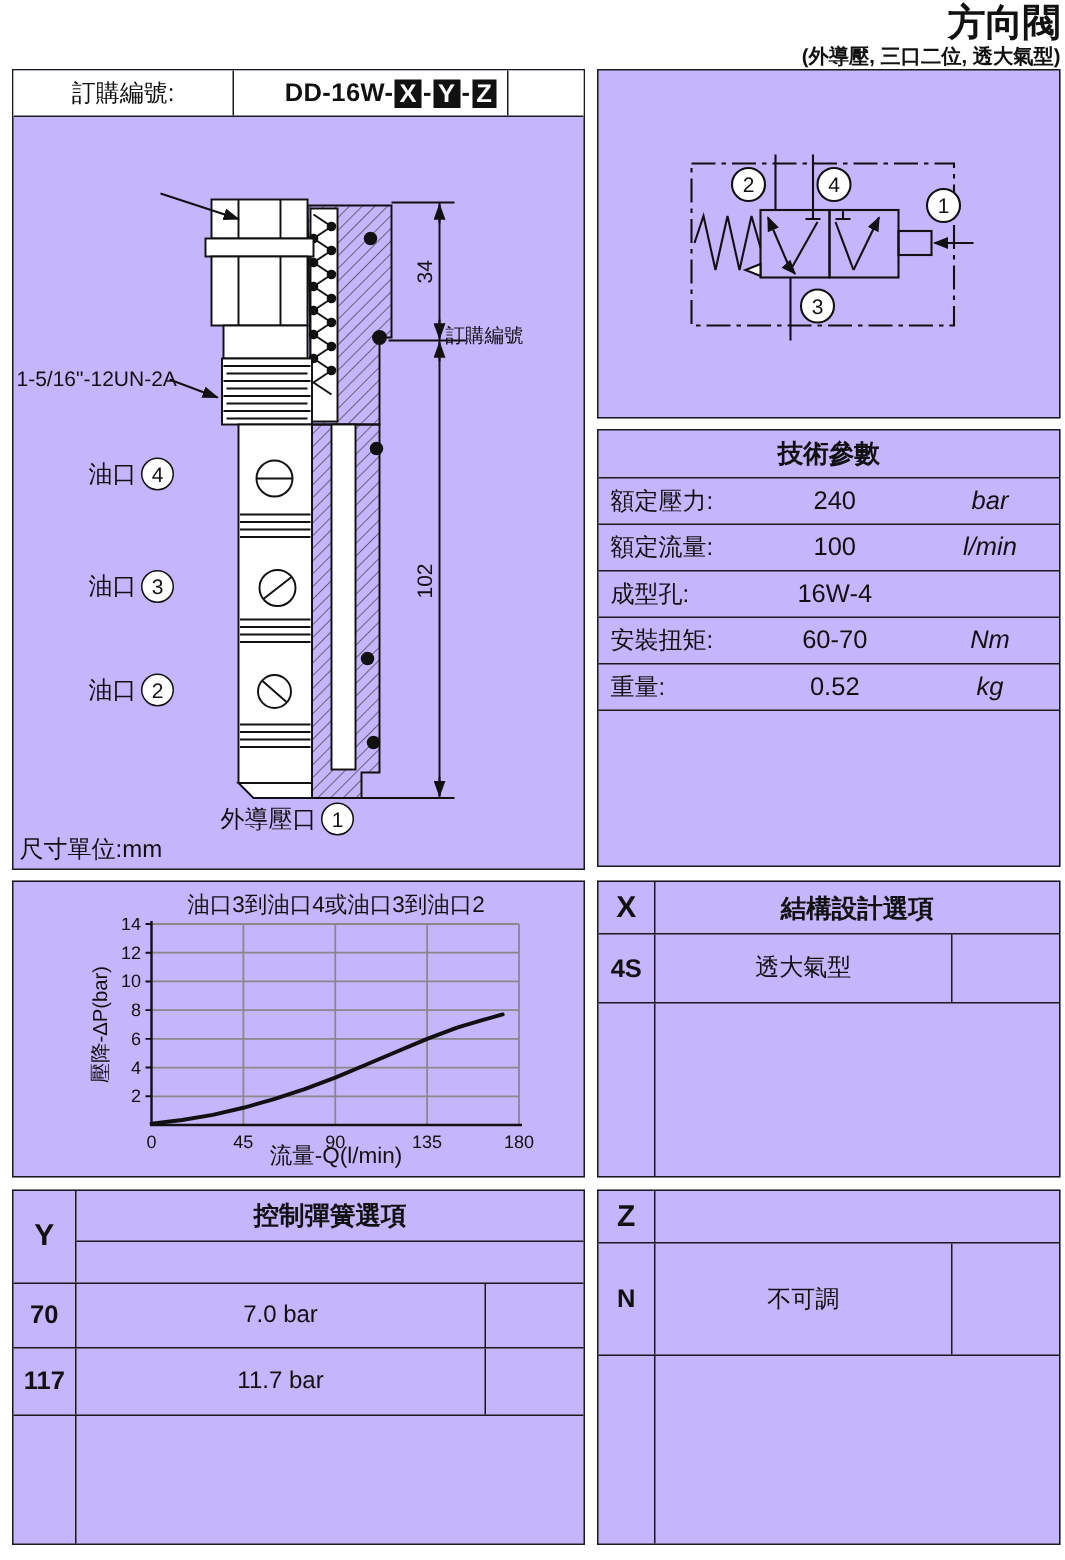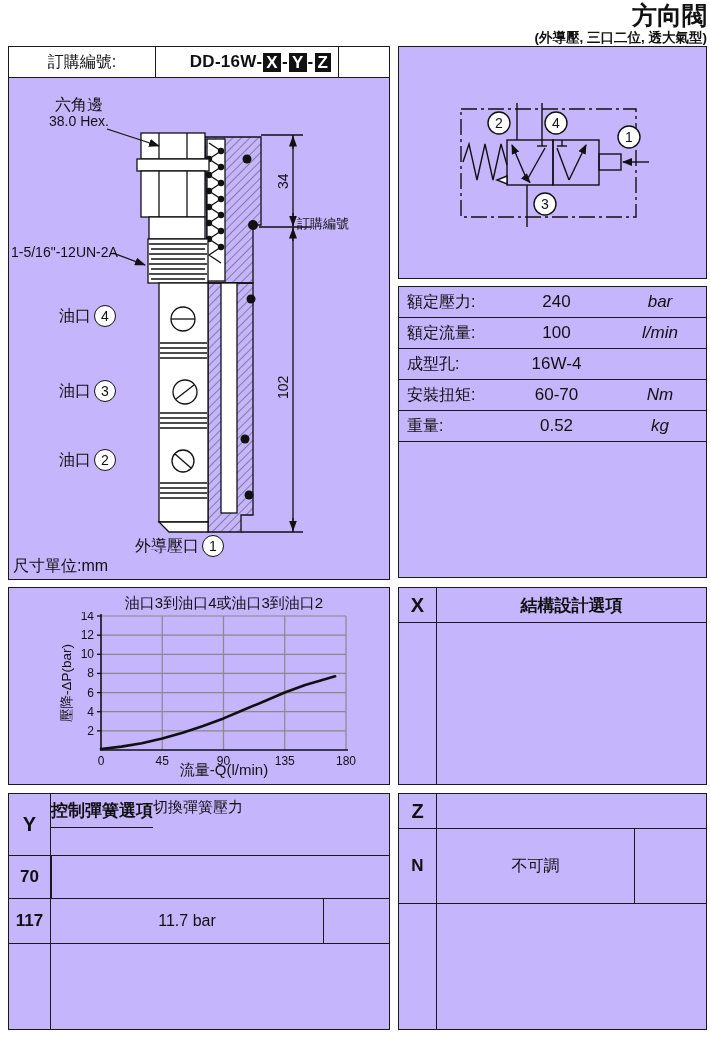--- a/index.html
+++ b/index.html
@@ -53,21 +53,21 @@
   .opt-desc { flex:1; display:flex; align-items:center; justify-content:center; font-size:16px; }
   .opt-tail { width:72px; border-left:1.2px solid #1a1a1a; }
   .opt-fill { flex:1; display:flex; }
   .opt-fill-left { width:38px; border-right:1.2px solid #1a1a1a; }
   #panel-x { left:398px; top:587px; width:309px; height:198px; }
   #panel-y { left:8px; top:793px; width:382px; height:237px; }
   #panel-z { left:398px; top:793px; width:309px; height:237px; }
   #panel-y .opt-code, #panel-y .opt-code2, #panel-y .opt-fill-left { width:42px; }
   #panel-y .opt-tail { width:66px; }
   .opt-head2 { display:flex; border-bottom:1.6px solid #1a1a1a; }
-  .opt-head2-right { flex:1; display:flex; }
+  .opt-head2-right { flex:1; display:flex; flex-direction:column; }
   .opt-title2 { height:34px; border-bottom:1.2px solid #1a1a1a; display:flex; align-items:center; justify-content:center; font-size:17px; font-weight:700; }
   .opt-sub { height:27px; display:flex; align-items:center; justify-content:center; font-size:15px; }
   .row-h43 { height:43px; }
   .row-h45 { height:45px; }
   .row-h46 { height:46px; }
   .row-h75 { height:75px; }
   svg text { font-family:"Liberation Sans", sans-serif; }
 </style>
 </head>
 <body>
@@ -190,40 +190,36 @@
         <line x1="284" y1="180" x2="284" y2="485"></line>
         <line x1="284" y1="102" x2="284" y2="89.5" marker-end="url(#arr)"></line>
         <line x1="284" y1="166" x2="284" y2="178.5" marker-end="url(#arr)"></line>
         <line x1="284" y1="194" x2="284" y2="181.5" marker-end="url(#arr)"></line>
         <line x1="284" y1="471" x2="284" y2="483.5" marker-end="url(#arr)"></line>
         <text transform="translate(279,142) rotate(-90)" font-size="14" fill="#111" stroke="none">34</text>
         <text transform="translate(279,352) rotate(-90)" font-size="14" fill="#111" stroke="none">102</text>
       </g>
     </svg>
 
-    <div class="lbl" style="left:22px; top:50px; width:96px; text-align:center;">
-      <div style="font-size:16px;">六角邊</div>
-      <div>38.0 Hex.</div>
-    </div>
     <div class="lbl" style="left:2px; top:197px;">1-5/16"-12UN-2A</div>
     <div class="shoulder-lbl">訂購編號</div>
 
     <div class="port-lbl" style="left:50px; top:258px;">
       <span>油口</span>
       <span class="circ">4</span>
     </div>
     <div class="port-lbl" style="left:50px; top:333px;">
       <span>油口</span>
       <span class="circ">3</span>
     </div>
     <div class="port-lbl" style="left:50px; top:402px;">
       <span>油口</span>
       <span class="circ">2</span>
     </div>
-    <div class="port-lbl" style="left:126px; top:488px;">
+    <div class="port-lbl" style="left:138px; top:488px;">
       <span>外導壓口</span>
       <span class="circ">1</span>
     </div>
     <div class="units-note">尺寸單位:mm</div>
   </div>
 
   <div class="panel" id="panel-schematic">
     <svg width="306" height="230" viewBox="0 0 306 230">
       <defs>
         <marker id="sarr" markerUnits="userSpaceOnUse" markerWidth="10" markerHeight="8" refX="9" refY="4" orient="auto">
@@ -264,20 +260,21 @@
       <g font-size="14" fill="#111" text-anchor="middle">
         <text x="100" y="81">2</text>
         <text x="157" y="81">4</text>
         <text x="146" y="162">3</text>
         <text x="230" y="95">1</text>
       </g>
     </svg>
   </div>
 
   <div class="panel" id="panel-tech">
+    <div class="tech-title">技術參數</div>
     <div class="tech-row">
       <div class="tl">額定壓力:</div>
       <div class="tv">240</div>
       <div class="tu">bar</div>
     </div>
     <div class="tech-row">
       <div class="tl">額定流量:</div>
       <div class="tv">100</div>
       <div class="tu">l/min</div>
     </div>
@@ -337,35 +334,40 @@
         <polyline points="40,137.04285714285714 60.416666666666664,134.65 80.83333333333333,131.3 101.25,126.51428571428572 121.66666666666666,120.77142857142857 142.08333333333334,114.07142857142857 162.5,106.41428571428571 182.91666666666669,97.80000000000001 203.33333333333331,89.18571428571428 223.75,80.57142857142858 244.16666666666669,72.91428571428571 260.5,68.12857142857142 274.1111111111111,64.3" fill="none" stroke="#111" stroke-width="2.6" stroke-linecap="round" stroke-linejoin="round"></polyline>
       </svg>
     <div class="chart-xlabel">流量-Q(l/min)</div>
   </div>
 
   <div class="panel opt" id="panel-x">
     <div class="opt-head" style="height:35px;">
       <div class="opt-code">X</div>
       <div class="opt-title">結構設計選項</div>
     </div>
+    <div class="opt-row row-h46">
+      <div class="opt-code2">4S</div>
+      <div class="opt-desc">透大氣型</div>
+      <div class="opt-tail"></div>
+    </div>
     <div class="opt-fill">
       <div class="opt-fill-left"></div>
     </div>
   </div>
 
   <div class="panel opt" id="panel-y">
     <div class="opt-head2" style="height:62px;">
       <div class="opt-code">Y</div>
       <div class="opt-head2-right">
         <div class="opt-title2">控制彈簧選項</div>
-        <div class="opt-sub">切換彈簧壓力</div>
       </div>
     </div>
     <div class="opt-row row-h43">
       <div class="opt-code2">70</div>
+      <div class="opt-desc">7.0 bar</div>
       <div class="opt-tail"></div>
     </div>
     <div class="opt-row row-h45">
       <div class="opt-code2">117</div>
       <div class="opt-desc">11.7 bar</div>
       <div class="opt-tail"></div>
     </div>
     <div class="opt-fill">
       <div class="opt-fill-left"></div>
     </div>

